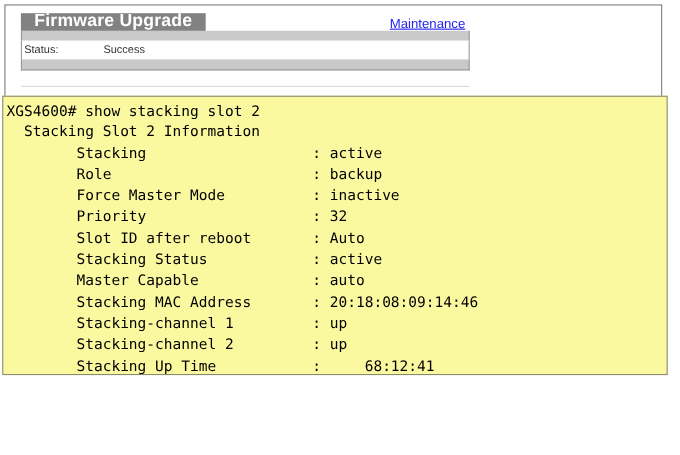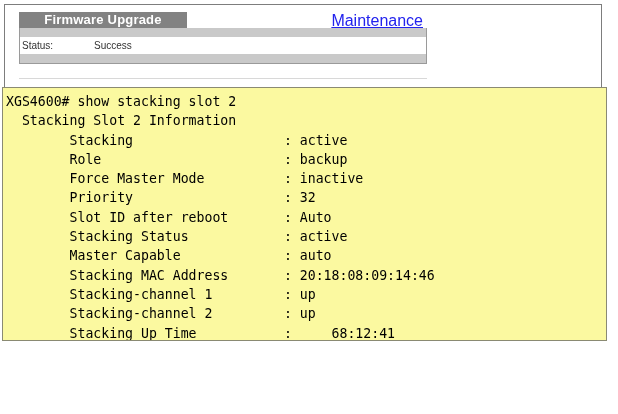--- a/index.html
+++ b/index.html
@@ -40,39 +40,39 @@
     height: 16px;
   }
   .tab-title {
     position: absolute;
     left: 0;
     top: 0;
     width: 168px;
     height: 16px;
     background: #828282;
     color: #ffffff;
-    font-size: 13px;
+    font-size: 16px;
     font-weight: bold;
     line-height: 16px;
     text-align: center;
     letter-spacing: .2px;
     box-sizing: border-box;
   }
   .tab-link-cell {
     position: absolute;
     left: 168px;
     top: 0;
     right: 0;
     height: 16px;
     text-align: right;
     padding-right: 4px;
     box-sizing: border-box;
   }
   .tab-link {
-    font-size: 16px;
+    font-size: 12px;
     color: #2222ee;
     text-decoration: underline;
     line-height: 16px;
     cursor: pointer;
     padding-left: 38px;
   }
 
   
   .sub-bar {
     height: 9px;

